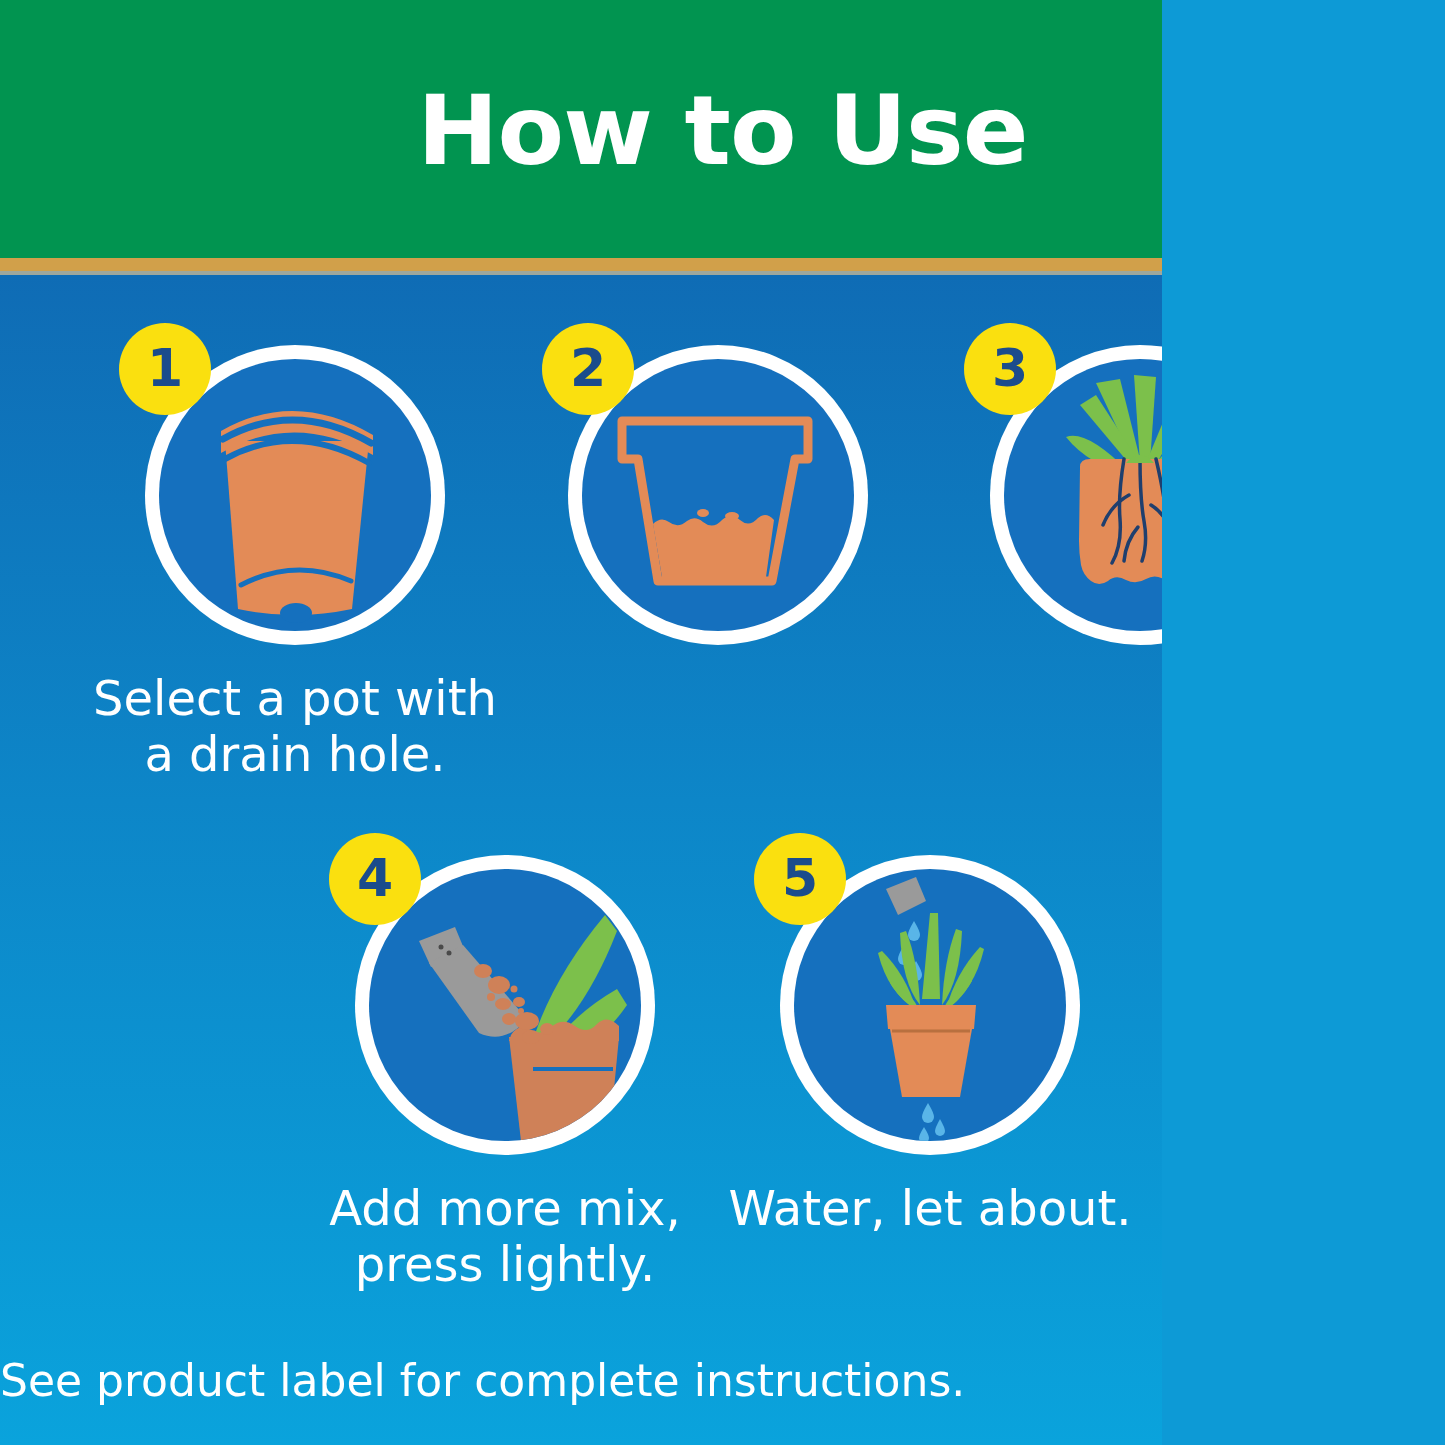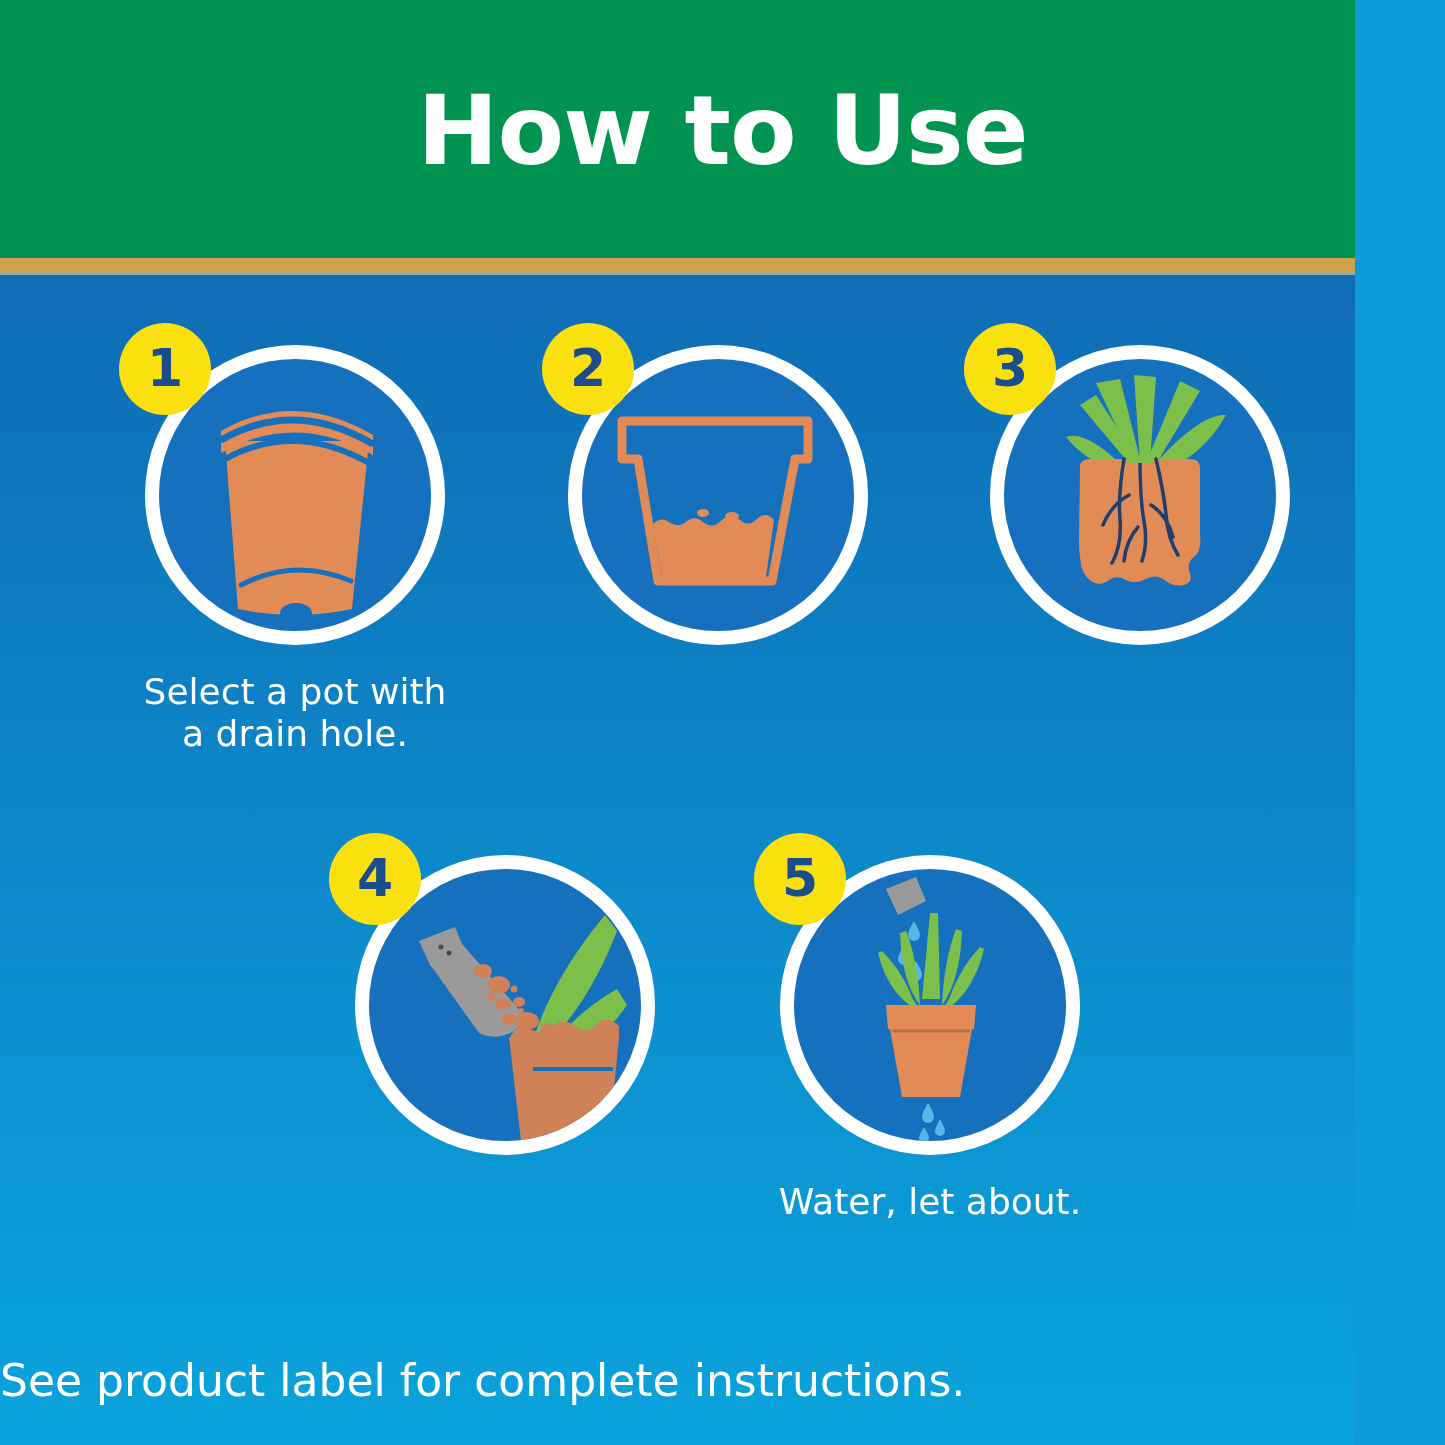--- a/index.html
+++ b/index.html
@@ -8,21 +8,21 @@
   }
   body {
     width: 1445px;
     height: 1445px;
     font-family: "Liberation Sans", sans-serif;
     background: #0d9ad6;
     overflow: hidden;
   }
   .page {
     position: relative;
-    width: 1355px;
+    width: 1162px;
     height: 1445px;
     overflow: hidden;
   }
 
   
   .header {
     position: absolute;
     left: 0; top: 0;
     width: 1445px;
     height: 258px;
@@ -109,21 +109,21 @@
     font-size: 52px;
     font-weight: bold;
     line-height: 1;
     margin-top: -2px;
     font-family: "DejaVu Sans", sans-serif;
   }
   .caption {
     margin-top: 26px;
     text-align: center;
     color: #ffffff;
-    font-size: 36px;
+    font-size: 48px;
     line-height: 1.16;
     font-family: "DejaVu Sans", sans-serif;
     font-weight: normal;
     white-space: pre-line;
   }
 
   
   #step-1 { left: 85px;  top: 345px; }
   #step-2 { left: 508px; top: 345px; }
   #step-3 { left: 930px; top: 345px; }
@@ -270,20 +270,22 @@
             <circle cx="122" cy="128" r="4"></circle>
             <circle cx="145" cy="120" r="3.5"></circle>
             <circle cx="152" cy="142" r="3"></circle>
           </g>
         </svg>
       </div>
       <div class="badge">
         <span class="badge-num">4</span>
       </div>
     </div>
+    <div class="caption">Add more mix,
+press lightly.</div>
   </div>
 
   <div class="step" id="step-5">
     <div class="circle-wrap">
       <div class="circle-ring"></div>
       <div class="circle-inner">
         <svg width="272" height="272" viewBox="0 0 272 272">
 
           <path d="M92 20 L122 8 L132 32 L104 46 Z" fill="#9a9a9a"></path>
 

